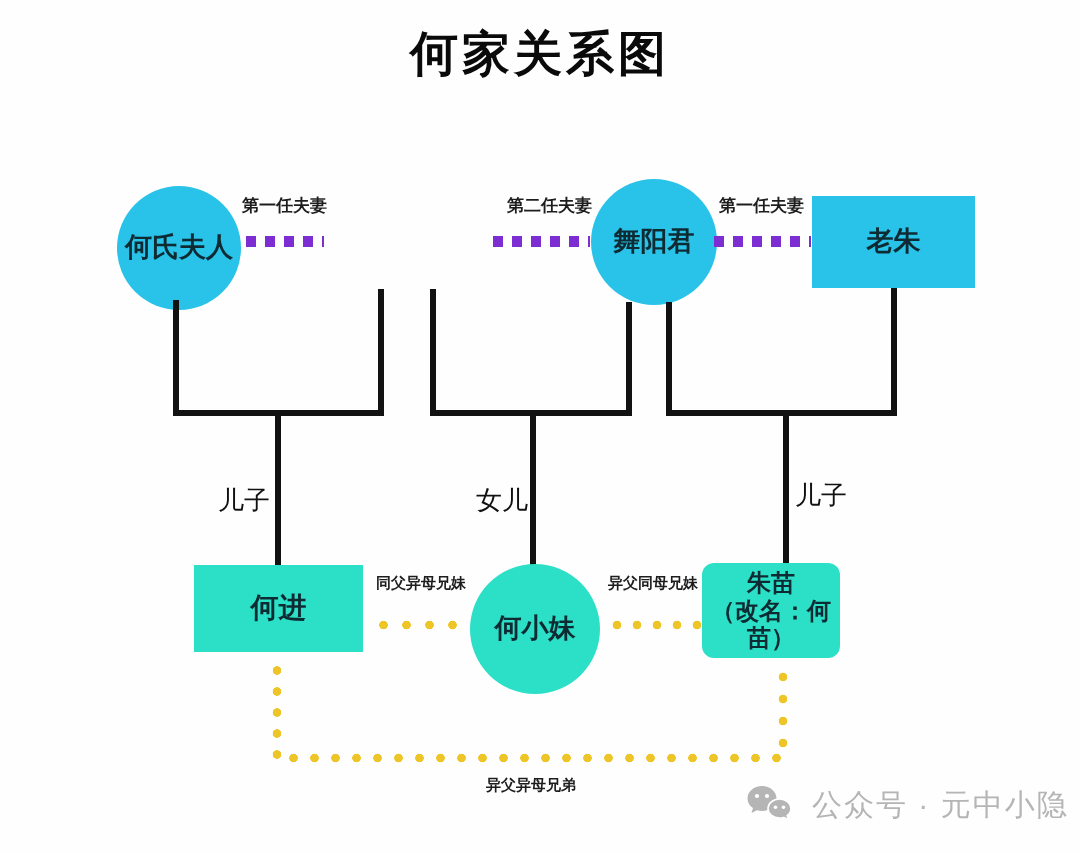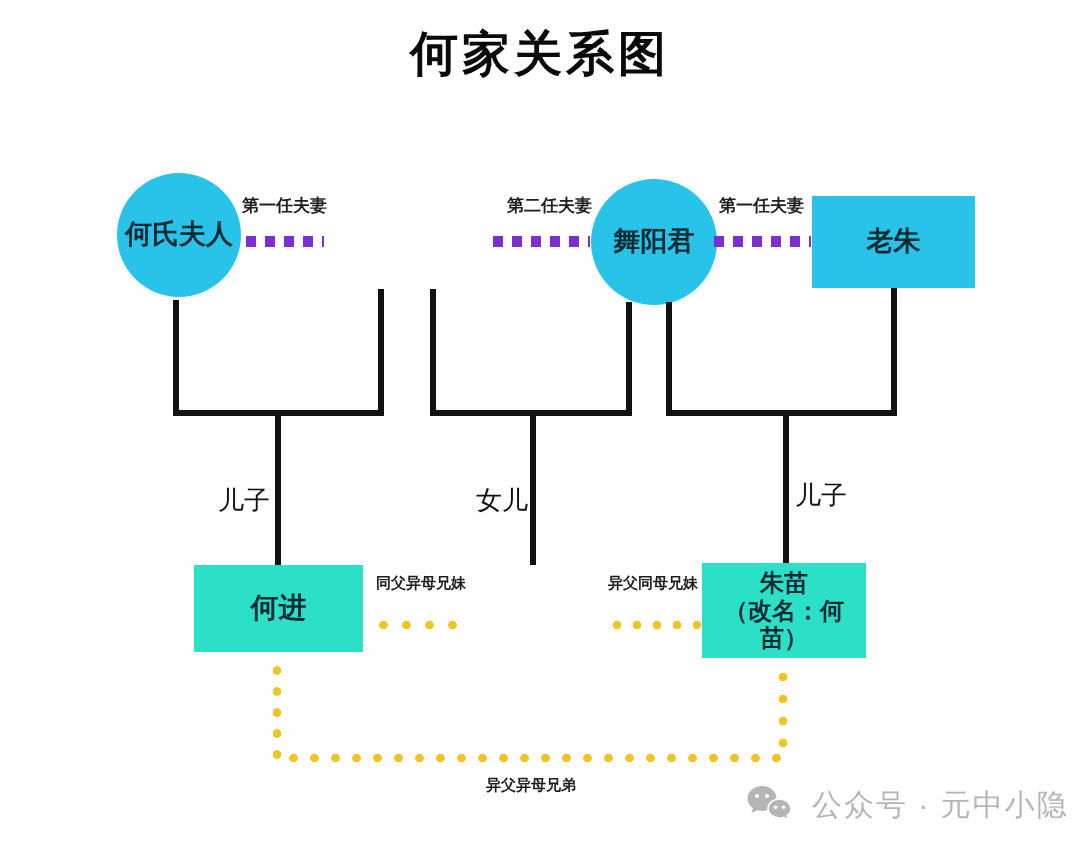--- a/index.html
+++ b/index.html
@@ -50,21 +50,21 @@
   }
   .watermark-text{font-size:30px;font-weight:500;letter-spacing:2px;white-space:nowrap;}
 </style>
 </head>
 <body>
 
 <div class="canvas">
 
   <div class="title">何家关系图</div>
 
-  <div class="node circle top-node" style="left:117px;top:173px;width:124px;height:124px;font-size:27px;">
+  <div class="node circle top-node" style="left:117px;top:186px;width:124px;height:124px;font-size:27px;">
     <span>何氏夫人</span>
   </div>
   <div class="node circle top-node" style="left:591px;top:179px;width:126px;height:126px;font-size:27px;">
     <span>舞阳君</span>
   </div>
   <div class="node top-node" style="left:812px;top:196px;width:163px;height:92px;font-size:27px;text-align:center;">
     <span>老朱</span>
   </div>
 
   <div class="rel-label" style="left:242px;top:194px;">第一任夫妻</div>
@@ -90,21 +90,24 @@
   <div class="line" style="left:666px;top:410px;width:231px;height:6px;"></div>
   <div class="line" style="left:783px;top:410px;width:6px;height:153px;"></div>
 
   <div class="child-label" style="left:218px;top:483px;">儿子</div>
   <div class="child-label" style="left:476px;top:483px;">女儿</div>
   <div class="child-label" style="left:795px;top:478px;">儿子</div>
 
   <div class="node bottom-node" style="left:194px;top:565px;width:169px;height:87px;font-size:28px;">
     <span>何进</span>
   </div>
-  <div class="node bottom-node" style="left:702px;top:563px;width:164px;height:95px;font-size:24px;">
+  <div class="node circle bottom-node" style="left:470px;top:564px;width:130px;height:130px;font-size:27px;">
+    <span>何小妹</span>
+  </div>
+  <div class="node bottom-node" style="left:702px;top:563px;width:138px;height:95px;font-size:24px;border-radius:12px;">
     <span>朱苗</span>
     <span>（改名：何苗）</span>
   </div>
 
   <div class="sib-label" style="left:376px;top:574px;">同父异母兄妹</div>
   <div class="sib-label" style="left:608px;top:574px;">异父同母兄妹</div>
   <div class="sib-label" style="left:486px;top:776px;">异父异母兄弟</div>
 
   <div class="ydots-h" style="left:372px;top:620px;width:92px;background-size:23px 10px;"></div>
   <div class="ydots-h" style="left:607px;top:620px;width:100px;background-size:20px 10px;"></div>

